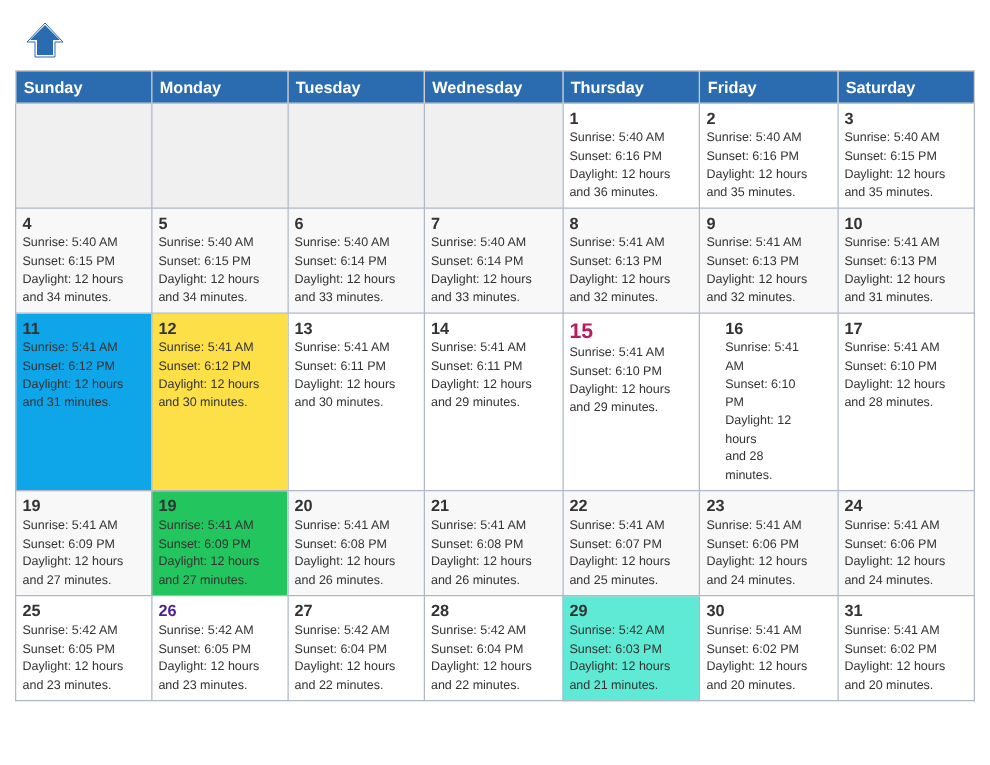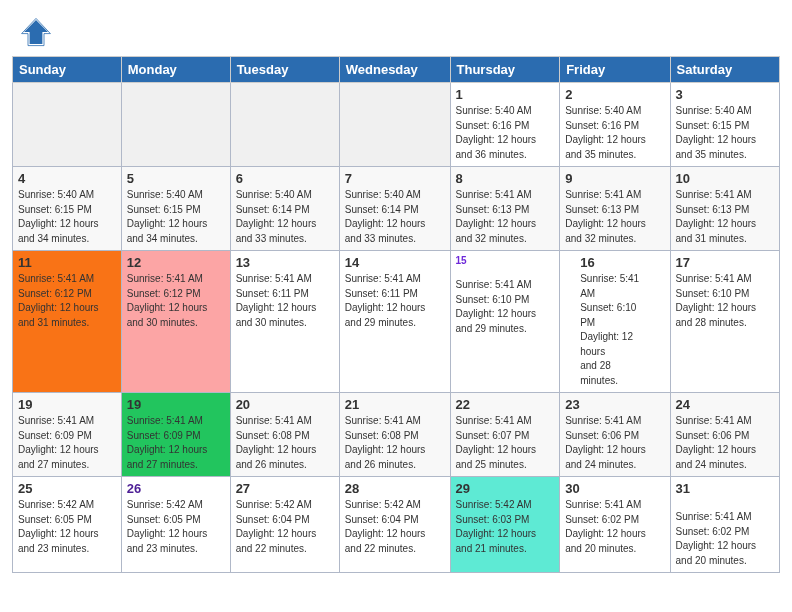--- a/index.html
+++ b/index.html
@@ -129,28 +129,28 @@
           </td>
           <td style="vertical-align: top; padding: 4px 5px; min-height: 80px; width: 113px; background: rgb(248, 248, 248);">
             <div style="font-weight: bold; font-size: 13px; color: rgb(51, 51, 51); margin-bottom: 2px;">10</div>
             <div style="font-size: 10px; color: rgb(51, 51, 51); line-height: 1.45; white-space: pre-line;">Sunrise: 5:41 AM
 Sunset: 6:13 PM
 Daylight: 12 hours
 and 31 minutes.</div>
           </td>
         </tr>
         <tr>
-          <td style="vertical-align: top; padding: 4px 5px; min-height: 80px; width: 113px; background: #f97316;">
+          <td style="vertical-align: top; padding: 4px 5px; min-height: 80px; width: 113px; background: #0ea5e9;">
             <div style="font-weight: bold; font-size: 13px; color: rgb(51, 51, 51); margin-bottom: 2px;">11</div>
             <div style="font-size: 10px; color: rgb(51, 51, 51); line-height: 1.45; white-space: pre-line;">Sunrise: 5:41 AM
 Sunset: 6:12 PM
 Daylight: 12 hours
 and 31 minutes.</div>
           </td>
-          <td style="vertical-align: top; padding: 4px 5px; min-height: 80px; width: 113px; background: #fca5a5;">
+          <td style="vertical-align: top; padding: 4px 5px; min-height: 80px; width: 113px; background: #fde047;">
             <div style="font-weight: bold; font-size: 13px; color: rgb(51, 51, 51); margin-bottom: 2px;">12</div>
             <div style="font-size: 10px; color: rgb(51, 51, 51); line-height: 1.45; white-space: pre-line;">Sunrise: 5:41 AM
 Sunset: 6:12 PM
 Daylight: 12 hours
 and 30 minutes.</div>
           </td>
           <td style="vertical-align: top; padding: 4px 5px; min-height: 80px; width: 113px; background: rgb(255, 255, 255);">
             <div style="font-weight: bold; font-size: 13px; color: rgb(51, 51, 51); margin-bottom: 2px;">13</div>
             <div style="font-size: 10px; color: rgb(51, 51, 51); line-height: 1.45; white-space: pre-line;">Sunrise: 5:41 AM
 Sunset: 6:11 PM
@@ -158,21 +158,21 @@
 and 30 minutes.</div>
           </td>
           <td style="vertical-align: top; padding: 4px 5px; min-height: 80px; width: 113px; background: rgb(255, 255, 255);">
             <div style="font-weight: bold; font-size: 13px; color: rgb(51, 51, 51); margin-bottom: 2px;">14</div>
             <div style="font-size: 10px; color: rgb(51, 51, 51); line-height: 1.45; white-space: pre-line;">Sunrise: 5:41 AM
 Sunset: 6:11 PM
 Daylight: 12 hours
 and 29 minutes.</div>
           </td>
           <td style="vertical-align: top; padding: 4px 5px; min-height: 80px; width: 113px; background: rgb(255, 255, 255);">
-            <div style="font-weight: bold; font-size: 10px; color: #6d28d9; margin-bottom: 12px;">15</div>
+            <div style="font-weight: bold; font-size: 17px; color: #be185d; margin-bottom: 1px;">15</div>
             <div style="font-size: 10px; color: rgb(51, 51, 51); line-height: 1.45; white-space: pre-line;">Sunrise: 5:41 AM
 Sunset: 6:10 PM
 Daylight: 12 hours
 and 29 minutes.</div>
           </td>
           <td style="vertical-align: top; padding: 4px 20px; min-height: 80px; width: 113px; background: rgb(255, 255, 255);">
             <div style="font-weight: bold; font-size: 13px; color: rgb(51, 51, 51); margin-bottom: 2px;">16</div>
             <div style="font-size: 10px; color: rgb(51, 51, 51); line-height: 1.45; white-space: pre-line;">Sunrise: 5:41 AM
 Sunset: 6:10 PM
 Daylight: 12 hours
@@ -274,21 +274,21 @@
 and 21 minutes.</div>
           </td>
           <td style="vertical-align: top; padding: 4px 5px; min-height: 80px; width: 113px; background: rgb(255, 255, 255);">
             <div style="font-weight: bold; font-size: 13px; color: rgb(51, 51, 51); margin-bottom: 2px;">30</div>
             <div style="font-size: 10px; color: rgb(51, 51, 51); line-height: 1.45; white-space: pre-line;">Sunrise: 5:41 AM
 Sunset: 6:02 PM
 Daylight: 12 hours
 and 20 minutes.</div>
           </td>
           <td style="vertical-align: top; padding: 4px 5px; min-height: 80px; width: 113px; background: rgb(255, 255, 255);">
-            <div style="font-weight: bold; font-size: 13px; color: rgb(51, 51, 51); margin-bottom: 14px;">31</div>
+            <div style="font-weight: bold; font-size: 13px; color: rgb(51, 51, 51); margin-bottom: 2px;">31</div>
             <div style="font-size: 10px; color: rgb(51, 51, 51); line-height: 1.45; white-space: pre-line;">Sunrise: 5:41 AM
 Sunset: 6:02 PM
 Daylight: 12 hours
 and 20 minutes.</div>
           </td>
         </tr>
       </tbody>
   </table>
 </div>
 

